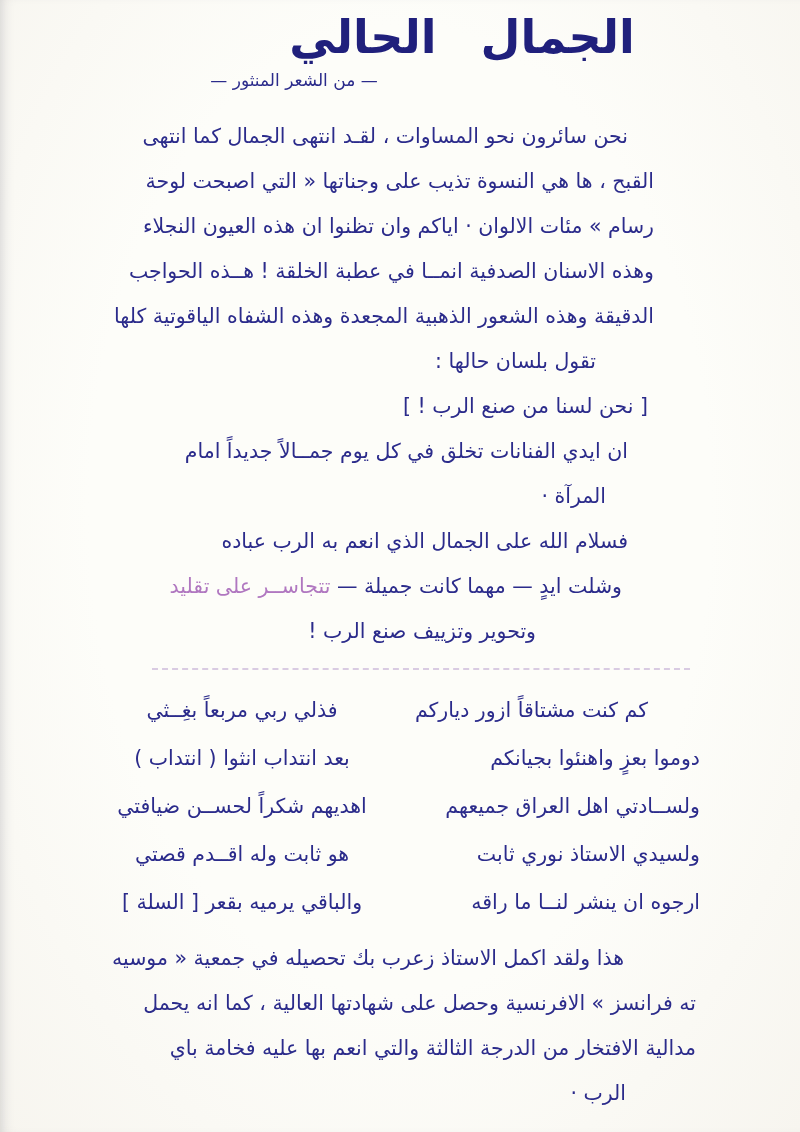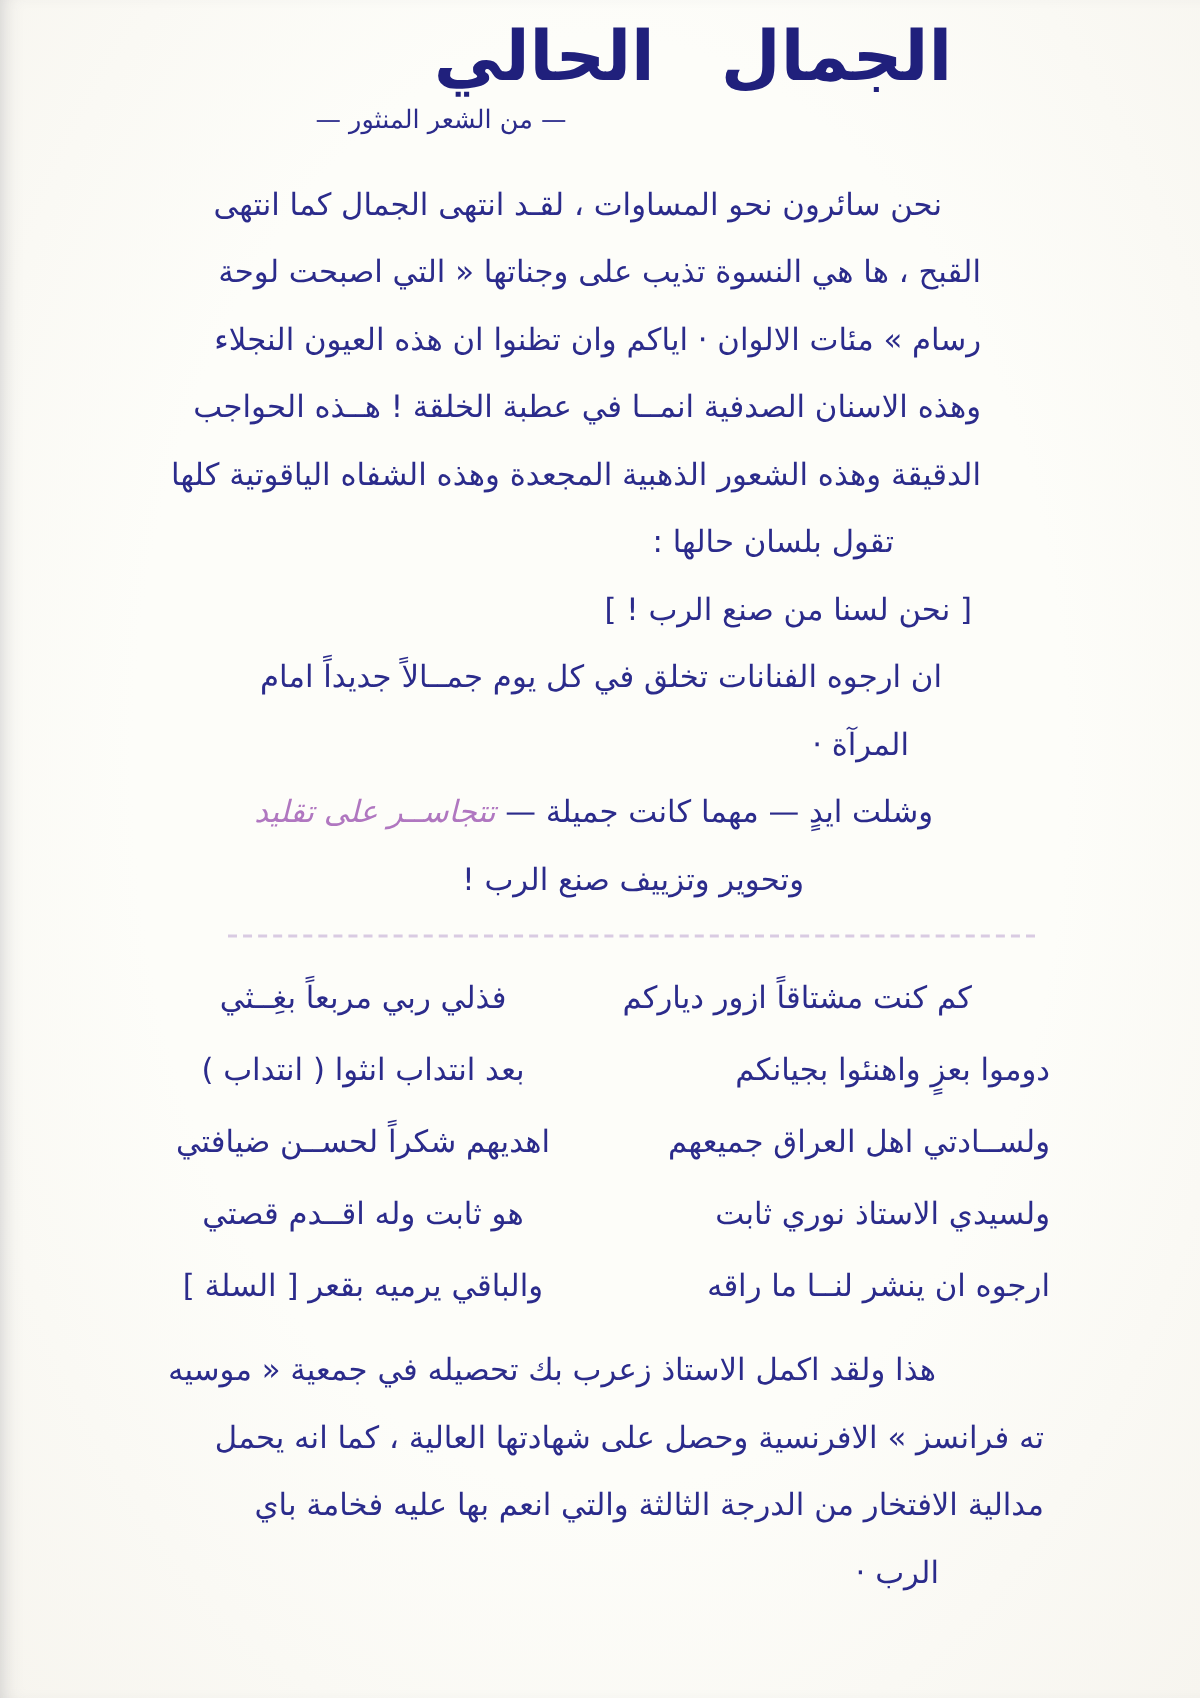--- a/index.html
+++ b/index.html
@@ -36,21 +36,21 @@
   .prose2{margin-top:10px;padding:0 104px 0 100px;}
   .prose2 .line{line-height:45px;height:45px;}
   .ind{text-indent:26px;}
   .ind-lg{text-indent:72px;}
   .mr-sm{margin-right:32px;}
   .mr-md{margin-right:58px;}
   .mr-quote{margin-right:6px;}
   .mr-mirror{margin-right:48px;}
   .mr-end{margin-right:118px;}
   .mr-tunis{margin-right:70px;}
-  .faded{color:var(--faded,#b077c0);font-style:italic;}
+  .faded{color:var(--faded,#b077c0);}
   .divider{
     height:0;border:0;
     border-top:2px dashed var(--divider,#cdbbdb);
     opacity:.75;
     margin:14px 110px 0 152px;
   }
   .verse{
     margin-top:16px;
     padding:0 100px 0 112px;
     font-size:20.5px;
@@ -75,22 +75,23 @@
   <div class="subtitle">— من الشعر المنثور —</div>
 
   <div class="prose prose1">
     <div class="line ind">نحن سائرون نحو المساوات ، لقـد انتهى الجمال كما انتهى</div>
     <div class="line">القبح ، ها هي النسوة تذيب على وجناتها « التي اصبحت لوحة</div>
     <div class="line">رسام » مئات الالوان · اياكم وان تظنوا ان هذه العيون النجلاء</div>
     <div class="line">وهذه الاسنان الصدفية انمــا في عطبة الخلقة ! هــذه الحواجب</div>
     <div class="line">الدقيقة وهذه الشعور الذهبية المجعدة وهذه الشفاه الياقوتية كلها</div>
     <div class="line mr-md">تقول بلسان حالها :</div>
     <div class="line mr-quote">[ نحن لسنا من صنع الرب ! ]</div>
-    <div class="line ind">ان ارجوه الفنانات تخلق في كل يوم جمــالاً جديداً امام</div>
+    <div class="line ind">ان ايدي الفنانات تخلق في كل يوم جمــالاً جديداً امام</div>
     <div class="line mr-mirror">المرآة ·</div>
+    <div class="line ind">فسلام الله على الجمال الذي انعم به الرب عباده</div>
     <div class="line mr-sm"><span>وشلت ايدٍ — مهما كانت جميلة — </span><span class="faded">تتجاســر على تقليد</span></div>
     <div class="line mr-end">وتحوير وتزييف صنع الرب !</div>
   </div>
 
   <hr class="divider">
 
   <div class="verse">
     <div class="verse-row">
       <div class="hemi-right vr-inset">كم كنت مشتاقاً ازور دياركم</div>
       <div class="hemi-left">فذلي ربي مربعاً بغِــثي</div>

